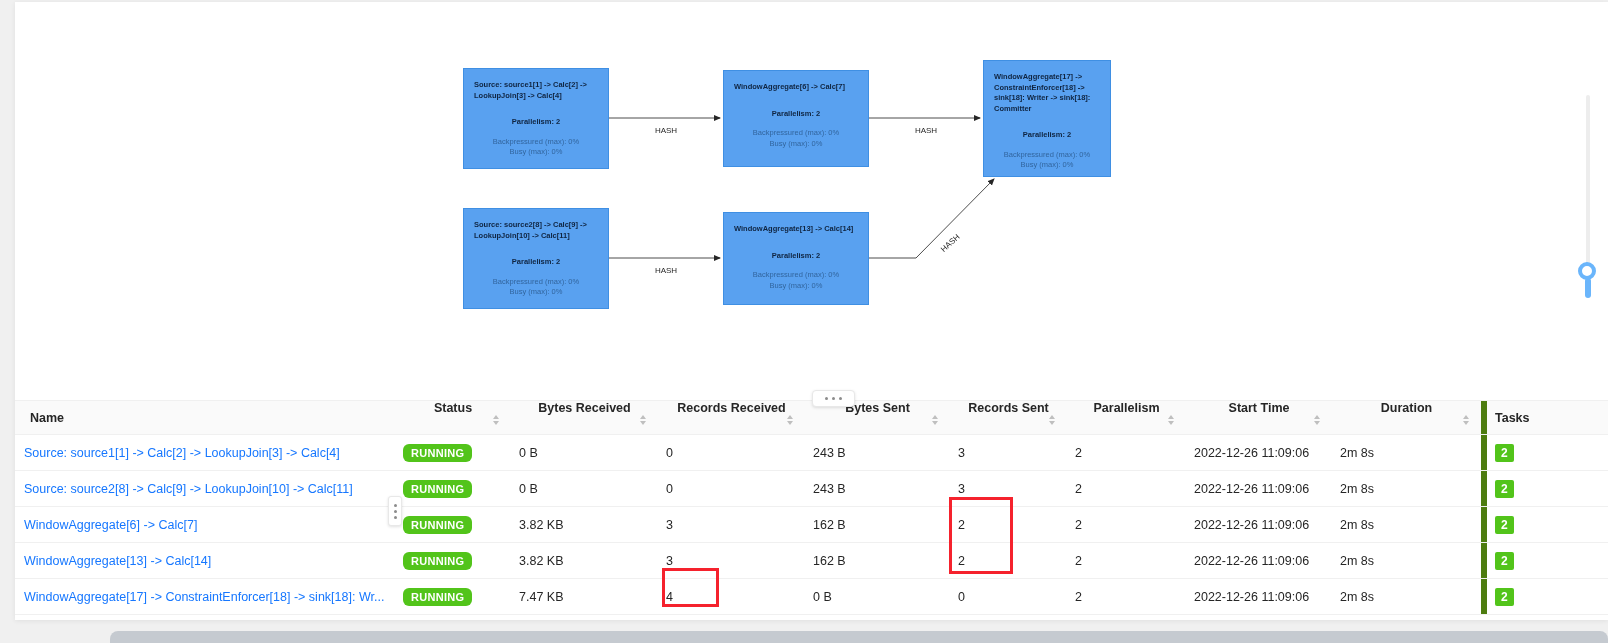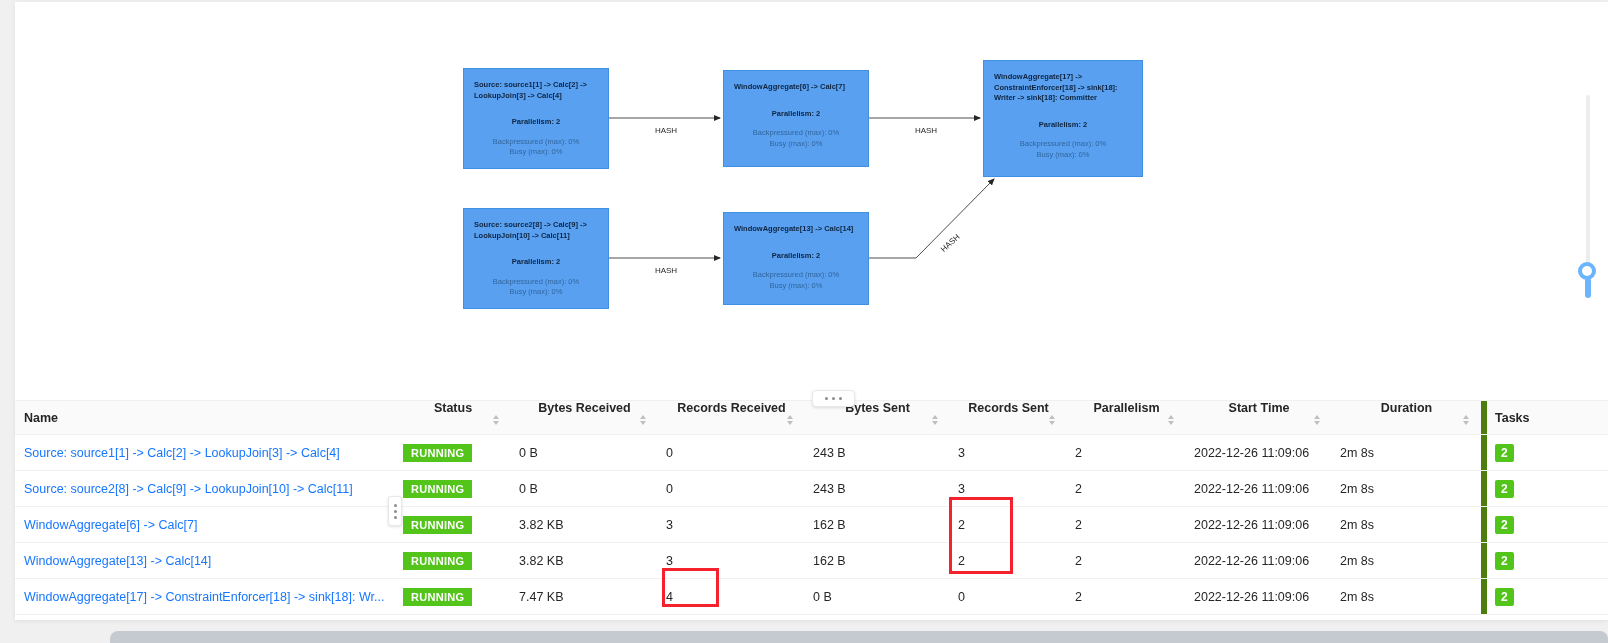--- a/index.html
+++ b/index.html
@@ -42,34 +42,34 @@
                 z-index:6; cursor:col-resize; }
 
   
   .table-wrap { position:absolute; left:0; top:398px; width:1593px; background:#fff; }
   .thead, .tr { display:grid;
     grid-template-columns:380px 116px 147px 147px 145px 117px 119px 146px 149px 127px; }
   .thead { background:#fafafa; border-top:1px solid #f0f0f0; border-bottom:1px solid #f0f0f0; }
   .th { height:33px; display:flex; align-items:center; padding:0 8px; font-size:12.5px;
         font-weight:700; color:#262626; cursor:default; }
   .th.sortable { cursor:pointer;flex-direction:column; }
-  .th.col-name { padding-left:9px; }
+  .th.col-name { padding-left:15px; }
   .sorter { margin-left:auto; display:flex; flex-direction:column; align-items:center; gap:2px; padding-right:4px; }
   .caret-up { width:0; height:0; border-left:3.5px solid transparent; border-right:3.5px solid transparent;
               border-bottom:4.5px solid #bfbfbf; display:block; }
   .caret-down { width:0; height:0; border-left:3.5px solid transparent; border-right:3.5px solid transparent;
                 border-top:4.5px solid #bfbfbf; display:block; }
   .tr { border-bottom:1px solid #f0f0f0; background:#fff; }
   .td { height:35px; display:flex; align-items:center; padding:0 8px; font-size:12.5px; color:#262626;
         white-space:nowrap; overflow:hidden; }
   .td.col-name { padding-left:9px; }
   .name-link { color:#1677ff; text-decoration:none; white-space:nowrap; overflow:hidden;
                text-overflow:ellipsis; cursor:pointer; }
   .badge-running { background:#52c41a; color:#fff; font-weight:700; font-size:11px; letter-spacing:.3px;
-                   padding:3px 8px; border-radius:0; }
+                   padding:3px 8px; border-radius:6px; }
   .badge-tasks { background:#52c41a; color:#fff; font-weight:700; font-size:12px;
                  padding:2px 6px; border-radius:2px; min-width:17px; text-align:center; }
   .tasks-col { border-left:6px solid #4d7c0f; }
 
   
   .annot { position:absolute; border:3px solid #f5222d; z-index:7; pointer-events:none; }
   .annot-records-sent { left:949px; top:497px; width:64px; height:77px; }
   .annot-records-received { left:662px; top:568px; width:57px; height:39px; }
 
   .bottom-strip { position:absolute; left:110px; top:631px; width:1498px; height:12px;
@@ -107,21 +107,21 @@
     </span>
   </div>
           <div class="node" style="left: 708px; top: 68px; width: 146px; height: 97px;">
     <span class="node-title">WindowAggregate[6] -&gt; Calc[7]</span>
     <span class="node-parallelism">Parallelism: 2</span>
     <span class="node-metrics">
       <span>Backpressured (max): 0%</span>
       <span>Busy (max): 0%</span>
     </span>
   </div>
-          <div class="node" style="left: 968px; top: 58px; width: 160px; height: 117px;">
+          <div class="node" style="left: 968px; top: 58px; width: 128px; height: 117px;">
     <span class="node-title">WindowAggregate[17] -&gt; ConstraintEnforcer[18] -&gt; sink[18]: Writer -&gt; sink[18]: Committer</span>
     <span class="node-parallelism">Parallelism: 2</span>
     <span class="node-metrics">
       <span>Backpressured (max): 0%</span>
       <span>Busy (max): 0%</span>
     </span>
   </div>
           <div class="node" style="left: 448px; top: 206px; width: 146px; height: 101px;">
     <span class="node-title">Source: source2[8] -&gt; Calc[9] -&gt; LookupJoin[10] -&gt; Calc[11]</span>
     <span class="node-parallelism">Parallelism: 2</span>

